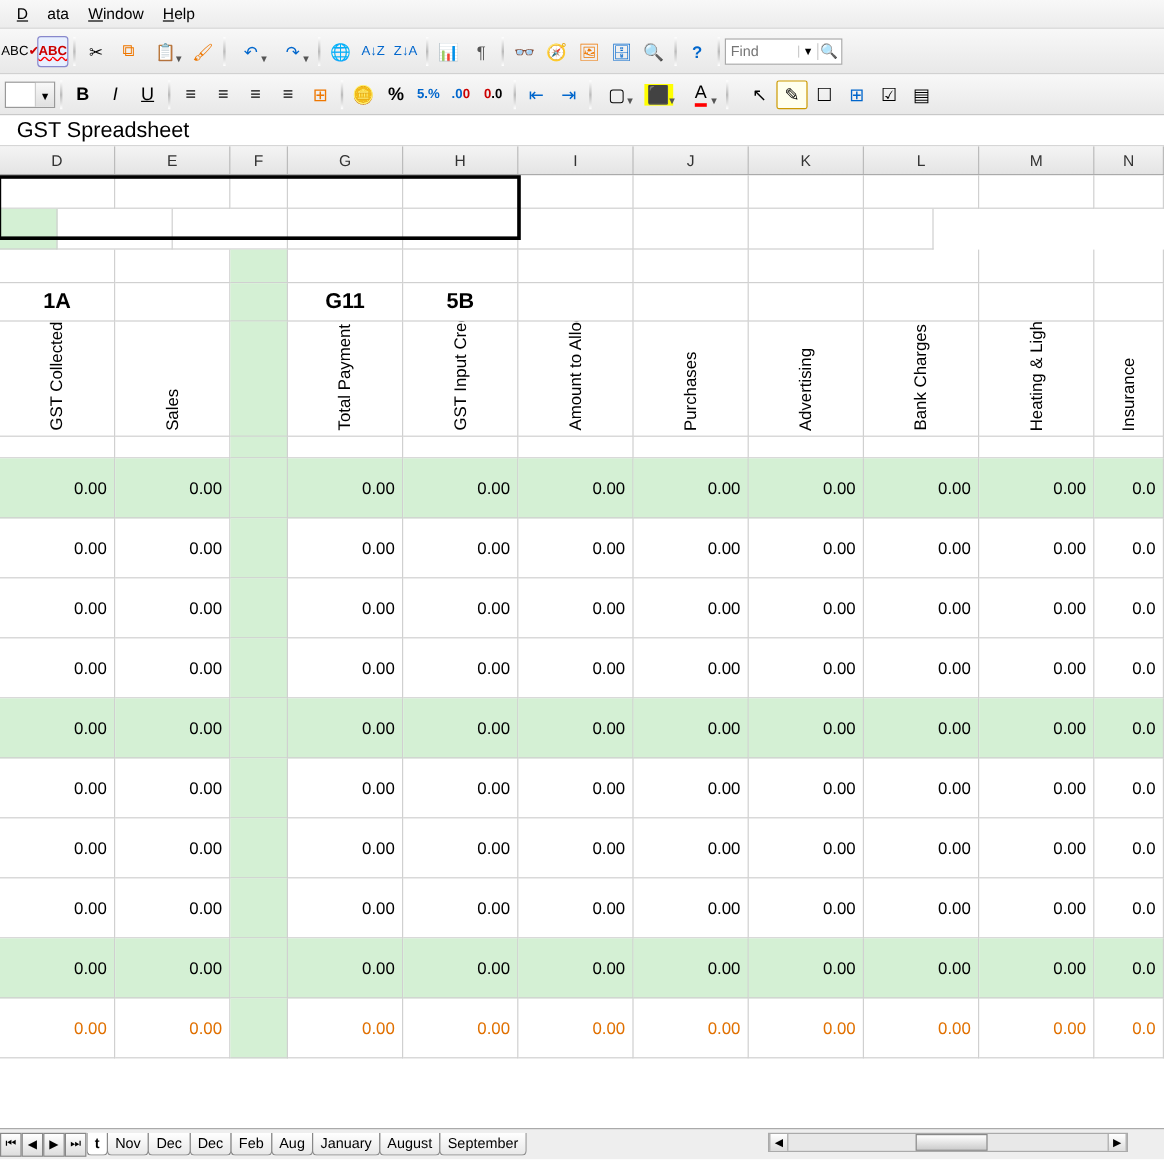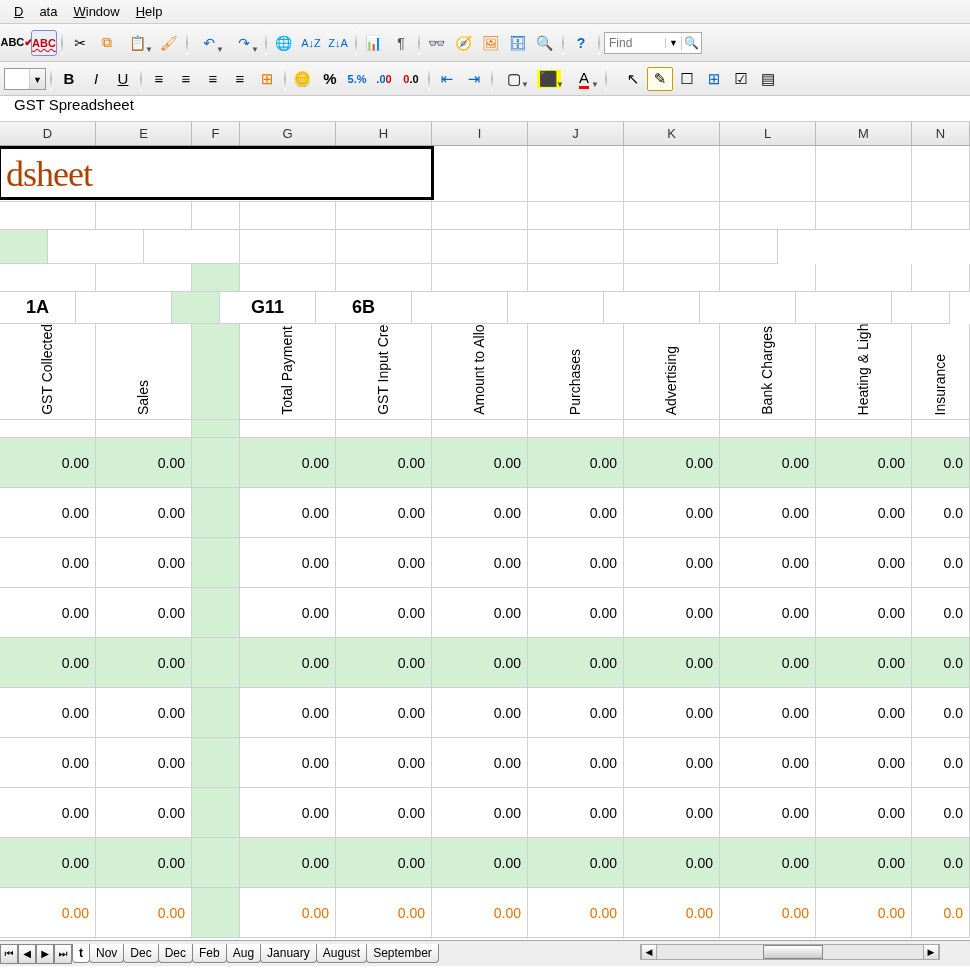--- a/index.html
+++ b/index.html
@@ -21,21 +21,21 @@
 .findbox .ddn { width: 16px; text-align: center; border-left: 1px solid #ccc; font-size: 9px; }
 .findbox .binoc { width: 20px; text-align: center; border-left: 1px solid #ccc; }
 
 
 .fmtbar { height: 34px; background: linear-gradient(#f8f8f8,#e8e8e8); border-bottom: 1px solid #c8c8c8; display: flex; align-items: center; padding: 0 4px; gap: 1px; }
 .combo { border: 1px solid #999; background: #fff; height: 22px; display: flex; align-items: center; }
 .combo .arr { width: 16px; text-align: center; font-size: 9px; border-left: 1px solid #ccc; background: linear-gradient(#f8f8f8,#e0e0e0); height: 100%; line-height: 22px; }
 .fbtn { width: 26px; height: 24px; border: 1px solid transparent; border-radius: 2px; display: flex; align-items: center; justify-content: center; cursor: pointer; font-size: 15px; position: relative; }
 
 
-.fbar { height: 26px; display: flex; align-items: flex-start; border-bottom: 1px solid #ccc; padding: 0 4px; font-size: 15px; }
+.fbar { height: 26px; display: flex; align-items: center; border-bottom: 1px solid #ccc; padding: 0 4px; font-size: 18px; }
 .fbar .val { padding-left: 10px; }
 
 
 .colhdr { height: 24px; display: flex; background: linear-gradient(#f4f4f4,#e4e4e4); border-bottom: 1px solid #aaa; }
 .colhdr div { border-right: 1px solid #bbb; display: flex; align-items: center; justify-content: center; font-size: 13px; color: #333; }
 
 
 .grid { position: relative; }
 .row { display: flex; height: 28px; }
 .row.tall { height: 56px; }
@@ -73,21 +73,21 @@
 <body>
 
 <div class="menubar">
   <span><u>D</u><span></span>ata</span>
   <span><u>W</u>indow</span>
   <span><u>H</u>elp</span>
 </div>
 
 <div class="toolbar">
   <div class="tbtn">
-      <span style="font-size:11px;font-weight:bold">ABC<span style="color:#c00">✔</span></span>
+      <span style="font-size:11px;font-weight:normal">ABC<span style="color:#c00">✔</span></span>
     </div>
   <div class="tbtn" style="border:1px solid #88c;background:#e8f0ff">
       <span style="font-size:11px;font-weight:bold;color:#c00;text-decoration:underline wavy red">ABC</span>
     </div>
   <div class="sep"></div>
   <div class="tbtn">✂</div>
   <div class="tbtn">
       <span class="ic-orange">⧉</span>
     </div>
   <div class="tbtn wide">📋<span class="dd">▼</span></div>
@@ -225,74 +225,63 @@
     <div style="width: 96px;">I</div>
     <div style="width: 96px;">J</div>
     <div style="width: 96px;">K</div>
     <div style="width: 96px;">L</div>
     <div style="width: 96px;">M</div>
     <div style="width: 58px;">N</div>
   </div>
 
 <div class="grid" id="grid">
   <div class="active-border" style="left:-2px;top:0px;width:436px;height:54px"></div>
-<div class="row tall">
-      <div class="cell l" style="width: 432px;">
-        <span class="title">dsheet</span>
-      </div>
+    <div class="row">
+      <div class="cell " style="width: 96px;"></div>
+      <div class="cell " style="width: 96px;"></div>
+      <div class="cell " style="width: 48px;"></div>
+      <div class="cell " style="width: 96px;"></div>
+      <div class="cell " style="width: 96px;"></div>
       <div class="cell " style="width: 96px;"></div>
       <div class="cell " style="width: 96px;"></div>
       <div class="cell " style="width: 96px;"></div>
       <div class="cell " style="width: 96px;"></div>
       <div class="cell " style="width: 96px;"></div>
       <div class="cell " style="width: 58px;"></div>
     </div>
+    <div class="row" style="height: 34px;">
+      <div class="cell green" style="width: 48px;"></div>
+      <div class="cell " style="width: 96px;"></div>
+      <div class="cell " style="width: 96px;"></div>
+      <div class="cell " style="width: 96px;"></div>
+      <div class="cell " style="width: 96px;"></div>
+      <div class="cell " style="width: 96px;"></div>
+      <div class="cell " style="width: 96px;"></div>
+      <div class="cell " style="width: 96px;"></div>
+      <div class="cell " style="width: 58px;"></div>
+    </div>
     <div class="row">
       <div class="cell " style="width: 96px;"></div>
       <div class="cell " style="width: 96px;"></div>
-      <div class="cell " style="width: 48px;"></div>
+      <div class="cell green" style="width: 48px;"></div>
       <div class="cell " style="width: 96px;"></div>
       <div class="cell " style="width: 96px;"></div>
       <div class="cell " style="width: 96px;"></div>
       <div class="cell " style="width: 96px;"></div>
       <div class="cell " style="width: 96px;"></div>
       <div class="cell " style="width: 96px;"></div>
       <div class="cell " style="width: 96px;"></div>
       <div class="cell " style="width: 58px;"></div>
     </div>
-    <div class="row" style="height: 34px;">
-      <div class="cell green" style="width: 48px;"></div>
-      <div class="cell " style="width: 96px;"></div>
-      <div class="cell " style="width: 96px;"></div>
-      <div class="cell " style="width: 96px;"></div>
-      <div class="cell " style="width: 96px;"></div>
-      <div class="cell " style="width: 96px;"></div>
-      <div class="cell " style="width: 96px;"></div>
-      <div class="cell " style="width: 96px;"></div>
-      <div class="cell " style="width: 58px;"></div>
-    </div>
-    <div class="row">
-      <div class="cell " style="width: 96px;"></div>
-      <div class="cell " style="width: 96px;"></div>
-      <div class="cell green" style="width: 48px;"></div>
-      <div class="cell " style="width: 96px;"></div>
-      <div class="cell " style="width: 96px;"></div>
-      <div class="cell " style="width: 96px;"></div>
-      <div class="cell " style="width: 96px;"></div>
-      <div class="cell " style="width: 96px;"></div>
-      <div class="cell " style="width: 96px;"></div>
-      <div class="cell " style="width: 96px;"></div>
-      <div class="cell " style="width: 58px;"></div>
-    </div>
     <div class="row" style="height: 32px;">
-      <div class="cell c bold" style="width: 76px;">1A</div>
+      <div class="cell c bold" style="width: 96px;">1A</div>
       <div class="cell c bold" style="width: 96px;"></div>
       <div class="cell green c bold" style="width: 48px;"></div>
       <div class="cell c bold" style="width: 96px;">G11</div>
-      <div class="cell c bold" style="width: 96px;">6B</div>
+      <div class="cell c bold" style="width: 96px;">5B</div>
       <div class="cell c bold" style="width: 96px;"></div>
       <div class="cell c bold" style="width: 96px;"></div>
       <div class="cell c bold" style="width: 96px;"></div>
       <div class="cell c bold" style="width: 96px;"></div>
       <div class="cell c bold" style="width: 96px;"></div>
       <div class="cell c bold" style="width: 58px;"></div>
     </div>
     <div class="row vtall">
       <div class="cell c" style="width: 96px; align-items: flex-end;">
         <div class="vtxt">GST Collected</div>

